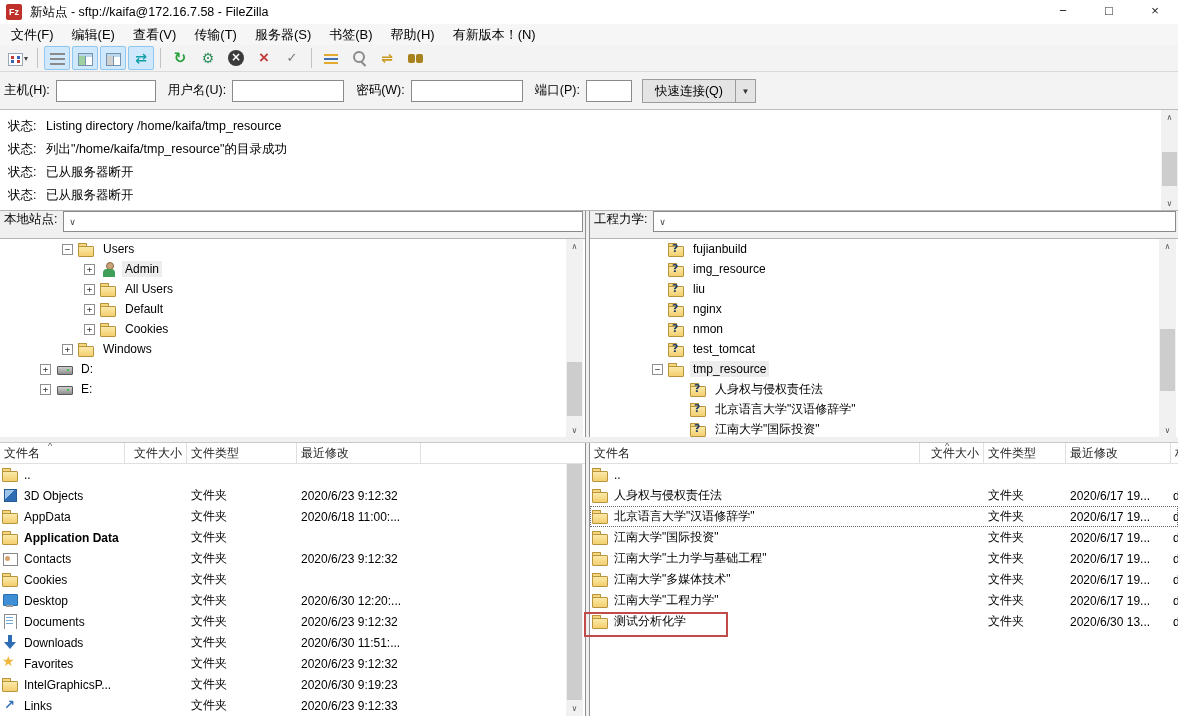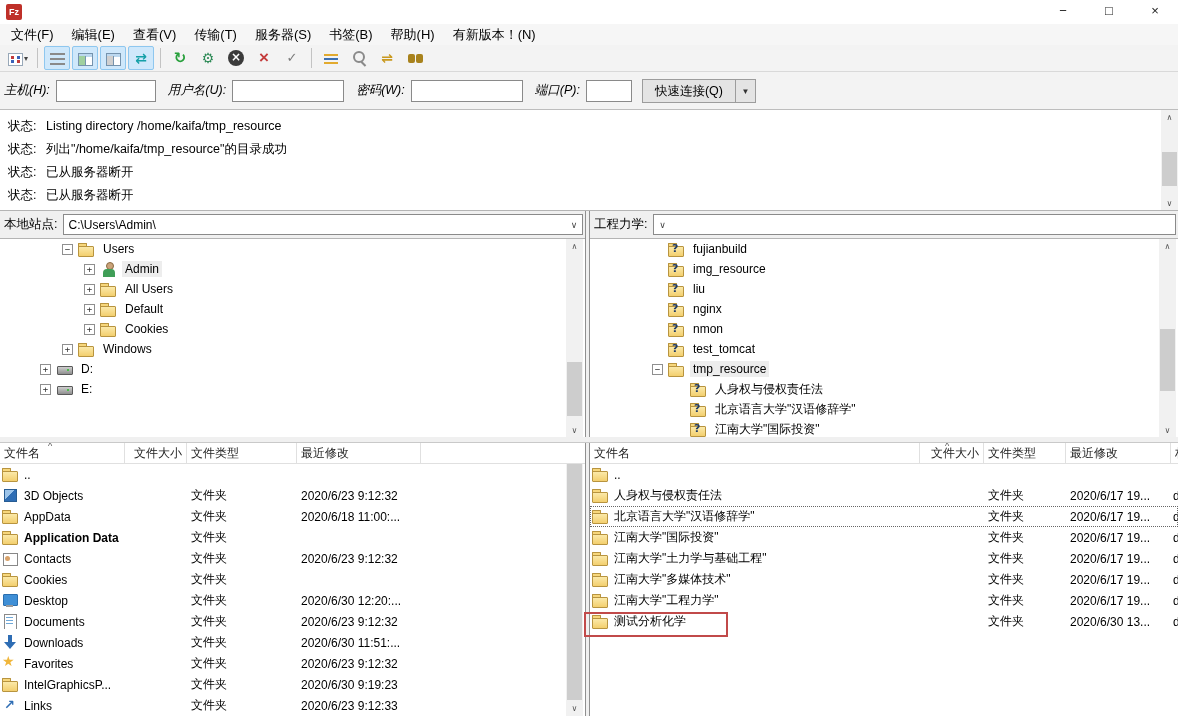--- a/index.html
+++ b/index.html
@@ -40,41 +40,41 @@
   .ti-filter { width:14px; height:12px; margin-top:2px; }
   .ti-filter::before { content:""; position:absolute; left:0; top:1px; width:14px; height:2px; background:#e2aa2e; box-shadow:0 4px 0 #3c6fb0, 0 8px 0 #e2aa2e; }
   .ti-directory-compare { width:16px; height:16px; }
   .ti-directory-compare::before { content:""; position:absolute; left:2px; top:1px; width:8px; height:8px; border:2px solid #8a8a8a; border-radius:50%; }
   .ti-directory-compare::after { content:""; position:absolute; left:11px; top:11px; width:6px; height:2px; background:#8a8a8a; transform:rotate(45deg); transform-origin:0 0; }
   .ti-synchronized-browsing::before { content:"⇌"; color:#c9991f; font-weight:bold; font-size:14px; line-height:16px; }
   .ti-find-files::before { content:""; position:absolute; left:1px; top:4px; width:7px; height:9px; background:#a8821c; border-radius:2px; box-shadow:8px 0 0 #a8821c; }
 
   
   .quickbar { position:absolute; left:0; top:72px; width:1178px; height:38px; background:#f3f3f3; border-bottom:1px solid #bdbdbd; display:flex; align-items:center; }
-  .qlabel { margin-left:12px; margin-right:6px; font-size:12.5px;font-style:italic; }
+  .qlabel { margin-left:12px; margin-right:6px; font-size:12.5px; }
   .qlabel:first-child { margin-left:4px; }
   .qinput { height:22px; border:1px solid #8a8a8a; background:#fff; font:12px "Liberation Sans",sans-serif; padding:0 3px; }
   .w-host{width:100px;} .w-user{width:112px;} .w-pass{width:112px;} .w-port{width:46px;}
   .qbtn { margin-left:10px; height:24px; padding:0 12px; background:#e4e4e4; border:1px solid #9c9c9c; font-size:12.5px; line-height:22px; }
   .qsplit { height:24px; width:20px; background:#e4e4e4; border:1px solid #9c9c9c; border-left:none; text-align:center; font-size:8px; line-height:24px; color:#333; }
 
   
   .logpane { position:absolute; left:0; top:110px; width:1178px; height:101px; background:#fff; border-bottom:1px solid #b4b4b4; padding-top:5px; overflow:hidden; }
   .log-line { height:23px; line-height:23px; font-size:12.5px; white-space:nowrap; }
   .log-label { display:inline-block; width:30px; margin-left:8px; }
   .log-text { margin-left:8px; }
 
   
   .vsb { position:absolute; width:17px; background:#f1f1f1; }
   .sb-btn { position:absolute; left:0; width:17px; height:15px; color:#555; font-size:8px; text-align:center; line-height:15px; }
   .sb-up { top:0; } .sb-down { bottom:0; }
   .sb-thumb { position:absolute; left:1px; width:15px; background:#cdcdcd; }
 
   
-  .sitebar { position:absolute; top:211px; height:27px; display:flex; align-items:center; background:#f0f0f0; }
+  .sitebar { position:absolute; top:211px; height:27px; display:flex; background:#f0f0f0; }
   .sitebar.local { left:0; width:585px; }
   .sitebar.remote { left:590px; width:588px; }
   .site-label { margin:0 6px 0 4px; font-size:12.5px; flex:none; }
   .combo { flex:1; height:21px; background:#fff; border:1px solid #8a8a8a; display:flex; align-items:center; margin-right:2px; }
   .combo-value { flex:1; padding-left:4px; font-size:12px; white-space:nowrap; overflow:hidden; }
   .combo-caret { width:16px; text-align:center; font-size:9px; color:#444; }
 
   
   .vdivider { position:absolute; left:585px; top:211px; width:5px; height:505px; background:#f0f0f0; border-left:1px solid #909090; border-right:1px solid #909090; }
   .treepane { position:absolute; top:238px; height:199px; background:#fff; border-top:1px solid #b4b4b4; overflow:hidden; }
@@ -122,20 +122,21 @@
   .lcell.name { display:flex; align-items:center; gap:5px; padding-left:2px; }
   .lcell.right { text-align:right; }
 
   .red-box { position:absolute; left:584px; top:612px; width:144px; height:25px; border:2px solid #c14a4a; z-index:6; }
 </style>
 </head>
 <body>
 
 <div class="titlebar">
   <div class="app-logo">Fz</div>
+  <div class="title-text">新站点 - sftp://kaifa@172.16.7.58 - FileZilla</div>
   <div class="win-controls">
       <div class="win-btn"><span>−</span></div>
       <div class="win-btn"><span>□</span></div>
       <div class="win-btn"><span>×</span></div>
     </div>
 </div>
 
 <div class="menubar" id="menubar">
     <div class="menu-item">文件(F)</div>
     <div class="menu-item">编辑(E)</div>
@@ -219,21 +220,20 @@
   <div class="vsb" style="left:1161px; top:0; height:101px;">
     <div class="sb-btn sb-up">∧</div>
     <div class="sb-thumb" style="top:42px; height:34px;"></div>
     <div class="sb-btn sb-down">∨</div>
   </div>
 </div>
 
 <div class="sitebar local">
   <span class="site-label">本地站点:</span>
   <div class="combo">
-    <span class="combo-value">C:\Users\Admin\</span>
     <span class="combo-caret">∨</span>
   </div>
 </div>
 <div class="sitebar remote">
   <span class="site-label">工程力学:</span>
   <div class="combo">
     <span class="combo-caret">∨</span>
   </div>
 </div>
 

